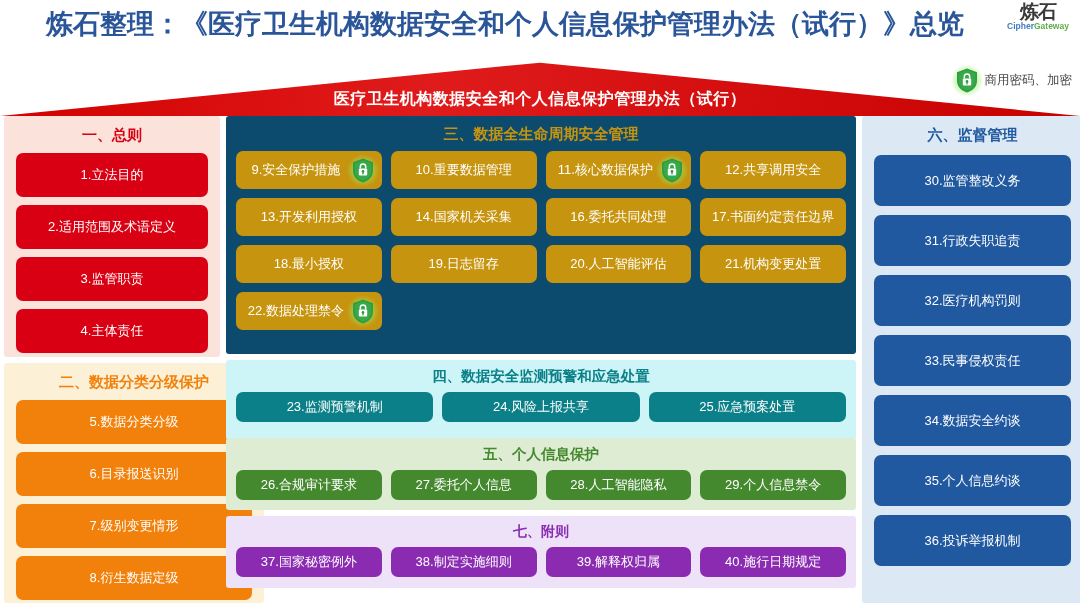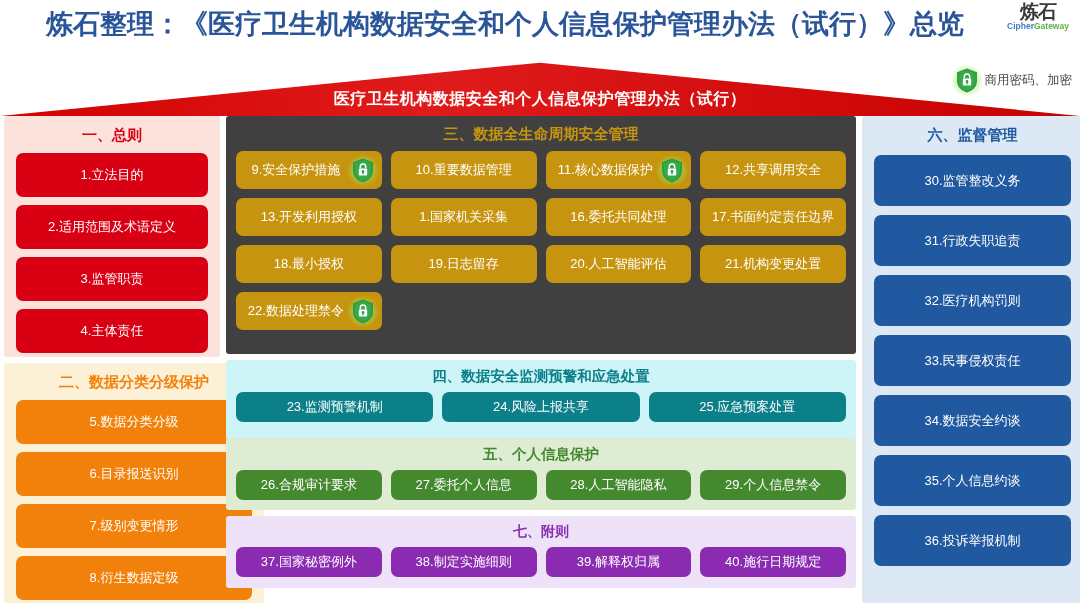--- a/index.html
+++ b/index.html
@@ -75,21 +75,21 @@
   #col-right{left:862px;width:214px;}
 
   .panel{border-radius:3px;box-sizing:border-box;}
   .panel-title{
     text-align:center;font-weight:bold;white-space:nowrap;
   }
 
   
   .bg-red{background:#FBE3DB;}
   .bg-cream{background:#FCF1D7;}
-  .bg-gold{background:#404040;}
+  .bg-gold{background:#0c4a6e;}
   .bg-teal{background:#CDF4F6;}
   .bg-green{background:#DDECD3;}
   .bg-purple{background:#EDE2F7;}
   .bg-blue{background:#DCE9F5;}
 
   
   .chip{
     border-radius:7px;box-sizing:border-box;
     display:flex;align-items:center;justify-content:center;
     color:#ffffff;font-size:13px;white-space:nowrap;
@@ -245,21 +245,21 @@
           </span>
         </div>
         <div class="chip chip-gold">
             <span class="chip-text">12.共享调用安全</span>
           </div>
 
         <div class="chip chip-gold">
             <span class="chip-text">13.开发利用授权</span>
           </div>
         <div class="chip chip-gold">
-            <span class="chip-text">1.国家机关采集</span>
+            <span class="chip-text">14.国家机关采集</span>
           </div>
         <div class="chip chip-gold">
             <span class="chip-text">16.委托共同处理</span>
           </div>
 
         <div class="chip chip-gold">
             <span class="chip-text">17.书面约定责任边界</span>
           </div>
         <div class="chip chip-gold">
             <span class="chip-text">18.最小授权</span>

